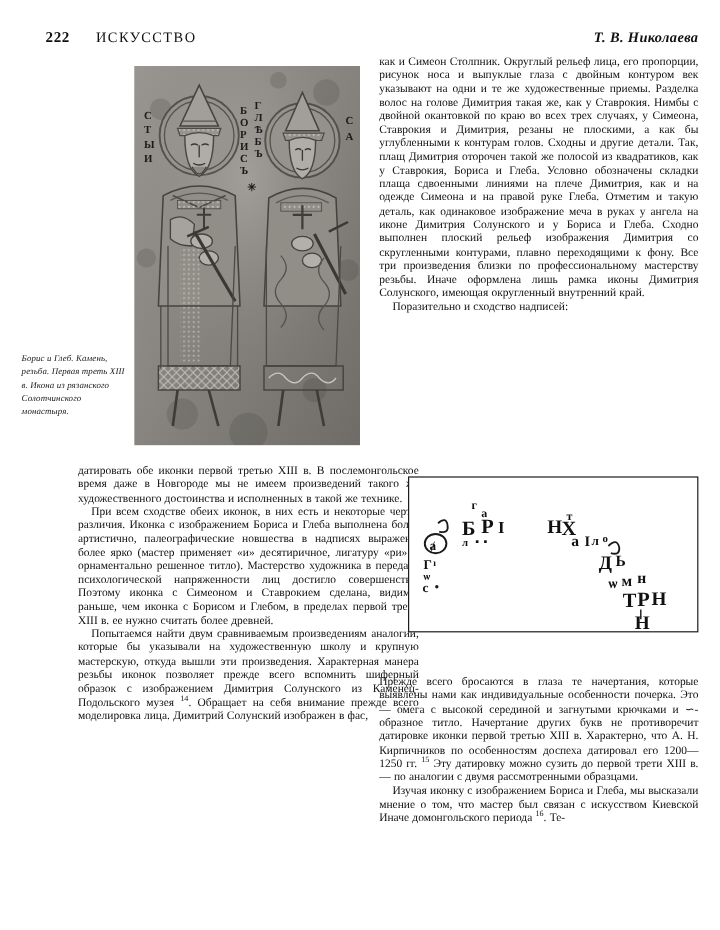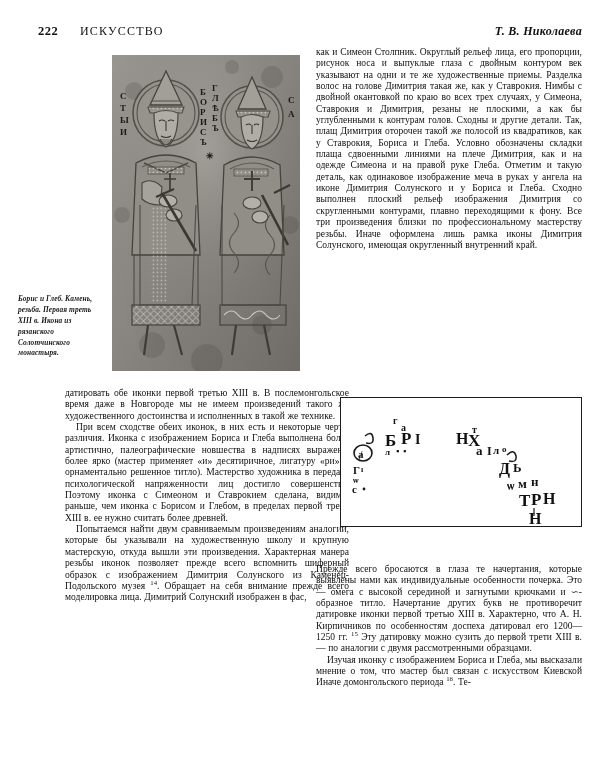--- a/index.html
+++ b/index.html
@@ -40,21 +40,21 @@
     position:absolute;left:94px;top:9px;width:188px;height:316px;
     background:#8d8a86;
     overflow:hidden;
   }
   .figure-photo svg{display:block;width:100%;height:100%;}
 
   
   .figure-caption{
     position:absolute;left:0px;top:248px;width:88px;
     font-size:7.4px;line-height:1.47;
-    font-style:italic;font-weight:bold;
+    font-style:italic;font-weight:normal;
     color:#1a1a1a;
     letter-spacing:.1px;
   }
 
   
   .para{
     font-size:9.55px;
     line-height:11.35px;
     text-align:justify;
     text-justify:inter-word;
@@ -230,20 +230,21 @@
       <p class="para">датировать обе иконки первой третью XIII в. В послемонгольское время даже в Новгороде мы не имеем произведений такого же художественного достоинства и исполненных в такой же технике.</p>
       <p class="para">При всем сходстве обеих иконок, в них есть и некоторые черты различия. Иконка с изображением Бориса и Глеба выполнена более артистично, палеографические новшества в надписях выражены более ярко (мастер применяет «и» десятиричное, лигатуру «ри» и орнаментально решенное титло). Мастерство художника в передаче психологической напряженности лиц достигло совершенства. Поэтому иконка с Симеоном и Ставрокием сделана, видимо, раньше, чем иконка с Борисом и Глебом, в пределах первой трети XIII в. ее нужно считать более древней.</p>
       <p class="para indent"><span>Попытаемся найти двум сравниваемым произведениям аналогии, которые бы указывали на художественную школу и крупную мастерскую, откуда вышли эти произведения. Характерная манера резьбы иконок позволяет прежде всего вспомнить шиферный образок с изображением Димитрия Солунского из Каменец-Подольского музея </span><span class="sup">14</span><span>. Обращает на себя внимание прежде всего моделировка лица. Димитрий Солунский изображен в фас,</span></p>
     </div>
   </div>
 
   <div class="col col-right">
 
     <div class="right-flow-top">
       <p class="para">как и Симеон Столпник. Округлый рельеф лица, его пропорции, рисунок носа и выпуклые глаза с двойным контуром век указывают на одни и те же художественные приемы. Разделка волос на голове Димитрия такая же, как у Ставрокия. Нимбы с двойной окантовкой по краю во всех трех случаях, у Симеона, Ставрокия и Димитрия, резаны не плоскими, а как бы углубленными к контурам голов. Сходны и другие детали. Так, плащ Димитрия оторочен такой же полосой из квадратиков, как у Ставрокия, Бориса и Глеба. Условно обозначены складки плаща сдвоенными линиями на плече Димитрия, как и на одежде Симеона и на правой руке Глеба. Отметим и такую деталь, как одинаковое изображение меча в руках у ангела на иконе Димитрия Солунского и у Бориса и Глеба. Сходно выполнен плоский рельеф изображения Димитрия со скругленными контурами, плавно переходящими к фону. Все три произведения близки по профессиональному мастерству резьбы. Иначе оформлена лишь рамка иконы Димитрия Солунского, имеющая округленный внутренний край.</p>
+      <p class="para">Поразительно и сходство надписей:</p>
     </div>
 
     <div class="inscription-box">
       <svg viewBox="0 0 240 128" preserveAspectRatio="none" aria-hidden="true">
         <g class="gl" font-size="15" font-weight="bold" fill="#1a1a1a">
 
           <text x="52" y="26" font-size="10">г</text>
           <text x="60" y="33" font-size="10">а</text>
           <text x="44" y="48" font-size="17">Б</text>
           <text x="60" y="46" font-size="17">Р</text>

